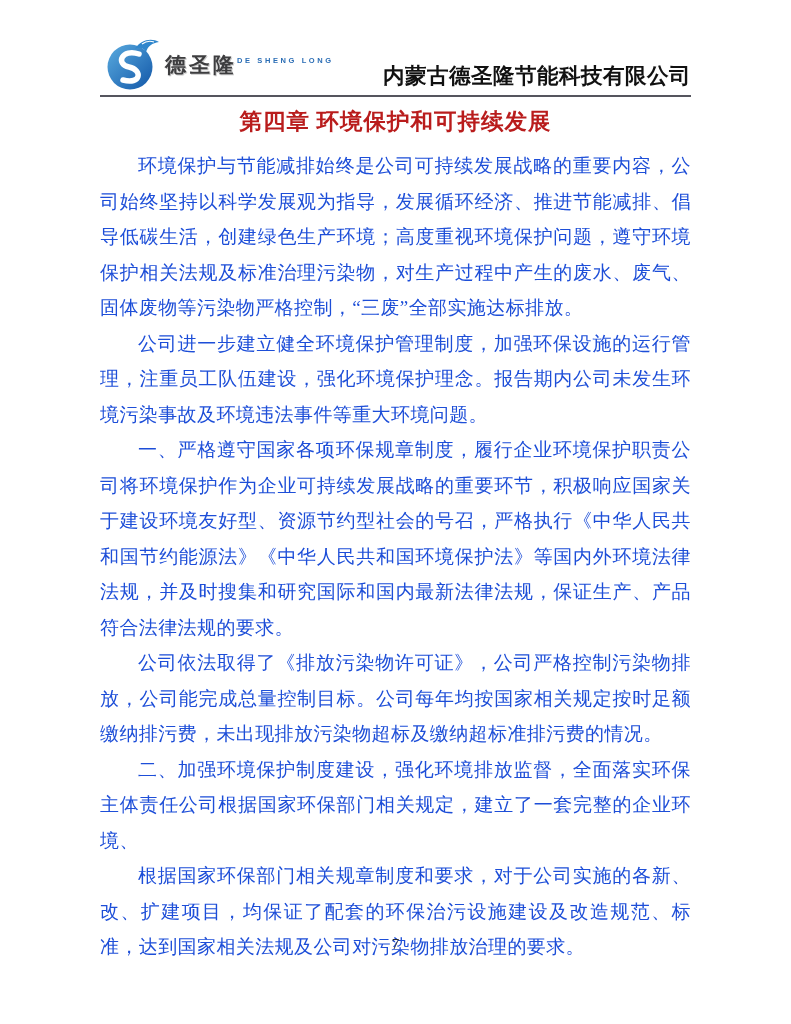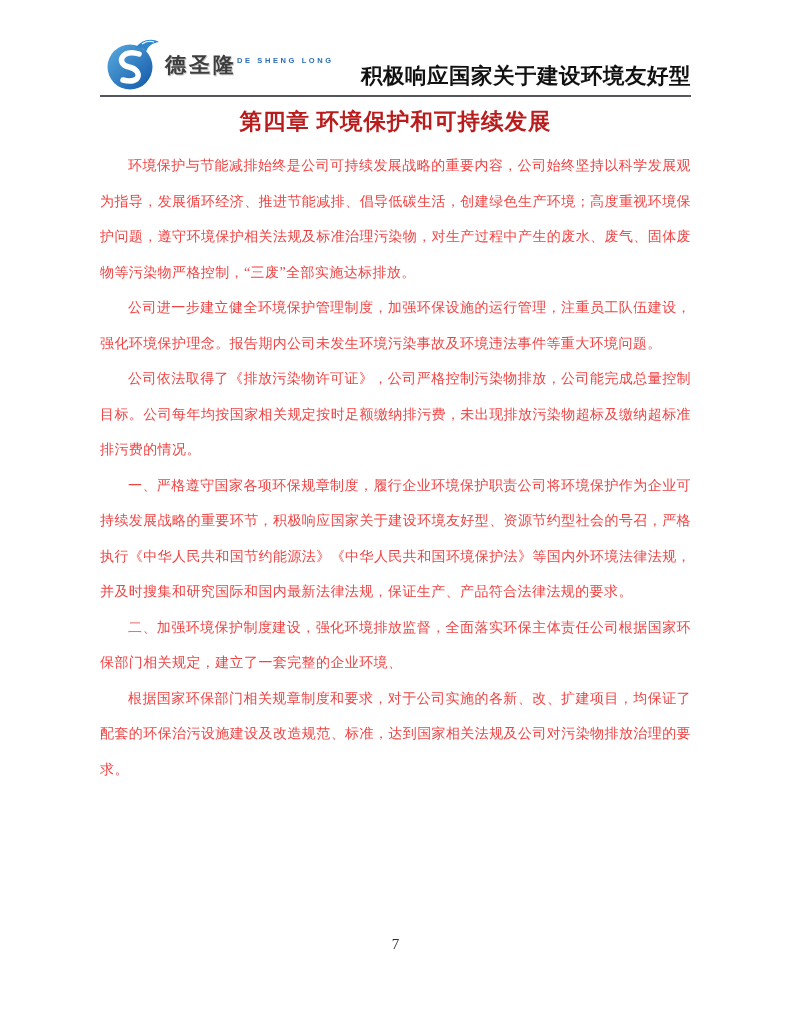--- a/index.html
+++ b/index.html
@@ -89,27 +89,27 @@
     font-size: 22.5px;
     letter-spacing: 1px;
     color: #b91c1c;
   }
   
   .body-text {
     margin-top: 11px;
   }
   .body-text p {
     margin: 0;
-    font-size: 14px;
+    font-size: 19px;
     line-height: 35.5px;
     text-align: justify;
     text-justify: inter-ideograph;
     text-indent: 2em;
     letter-spacing: 0.4px;
-    color: #ef4444;
+    color: #1d4ed8;
   }
   
   .page-footer {
     position: absolute;
     left: 0;
     right: 0;
     top: 936px;
     text-align: center;
     font-size: 15px;
     color: #2b2b33;
@@ -133,31 +133,31 @@
           <circle cx="26" cy="33" r="22.5" fill="url(#logoGrad)"></circle>
           <path d="M35 20 C 18 14, 11 30, 25 33 C 39 36, 37 51, 19 46" fill="none" stroke="#ffffff" stroke-width="5.5" stroke-linecap="round"></path>
           <path d="M31 15 C 37 5, 48 4, 55 8 C 48 9, 44 12, 42 18 C 39 13, 34 13, 31 15 Z" fill="#2f86cc"></path>
           <path d="M38 10 C 42 7, 47 7, 50 8" fill="none" stroke="#ffffff" stroke-width="1.2"></path>
         </svg>
         <div class="logo-text">
           <span class="logo-wordmark">德圣隆</span>
           <span class="logo-subtext">DE SHENG LONG</span>
         </div>
       </div>
-      <div class="company-name">积极响应国家关于建设环境友好型</div>
+      <div class="company-name">内蒙古德圣隆节能科技有限公司</div>
       <div class="header-rule"></div>
     </div>
 
     <div class="chapter-title">第四章 环境保护和可持续发展</div>
 
     <div class="body-text">
       <p>环境保护与节能减排始终是公司可持续发展战略的重要内容，公司始终坚持以科学发展观为指导，发展循环经济、推进节能减排、倡导低碳生活，创建绿色生产环境；高度重视环境保护问题，遵守环境保护相关法规及标准治理污染物，对生产过程中产生的废水、废气、固体废物等污染物严格控制，“三废”全部实施达标排放。</p>
       <p>公司进一步建立健全环境保护管理制度，加强环保设施的运行管理，注重员工队伍建设，强化环境保护理念。报告期内公司未发生环境污染事故及环境违法事件等重大环境问题。</p>
+      <p>一、严格遵守国家各项环保规章制度，履行企业环境保护职责公司将环境保护作为企业可持续发展战略的重要环节，积极响应国家关于建设环境友好型、资源节约型社会的号召，严格执行《中华人民共和国节约能源法》《中华人民共和国环境保护法》等国内外环境法律法规，并及时搜集和研究国际和国内最新法律法规，保证生产、产品符合法律法规的要求。</p>
       <p>公司依法取得了《排放污染物许可证》，公司严格控制污染物排放，公司能完成总量控制目标。公司每年均按国家相关规定按时足额缴纳排污费，未出现排放污染物超标及缴纳超标准排污费的情况。</p>
-      <p>一、严格遵守国家各项环保规章制度，履行企业环境保护职责公司将环境保护作为企业可持续发展战略的重要环节，积极响应国家关于建设环境友好型、资源节约型社会的号召，严格执行《中华人民共和国节约能源法》《中华人民共和国环境保护法》等国内外环境法律法规，并及时搜集和研究国际和国内最新法律法规，保证生产、产品符合法律法规的要求。</p>
       <p>二、加强环境保护制度建设，强化环境排放监督，全面落实环保主体责任公司根据国家环保部门相关规定，建立了一套完整的企业环境、</p>
       <p>根据国家环保部门相关规章制度和要求，对于公司实施的各新、改、扩建项目，均保证了配套的环保治污设施建设及改造规范、标准，达到国家相关法规及公司对污染物排放治理的要求。</p>
     </div>
 
   </div>
 
   <div class="page-footer">7</div>
 </div>
 
 </body></html>

